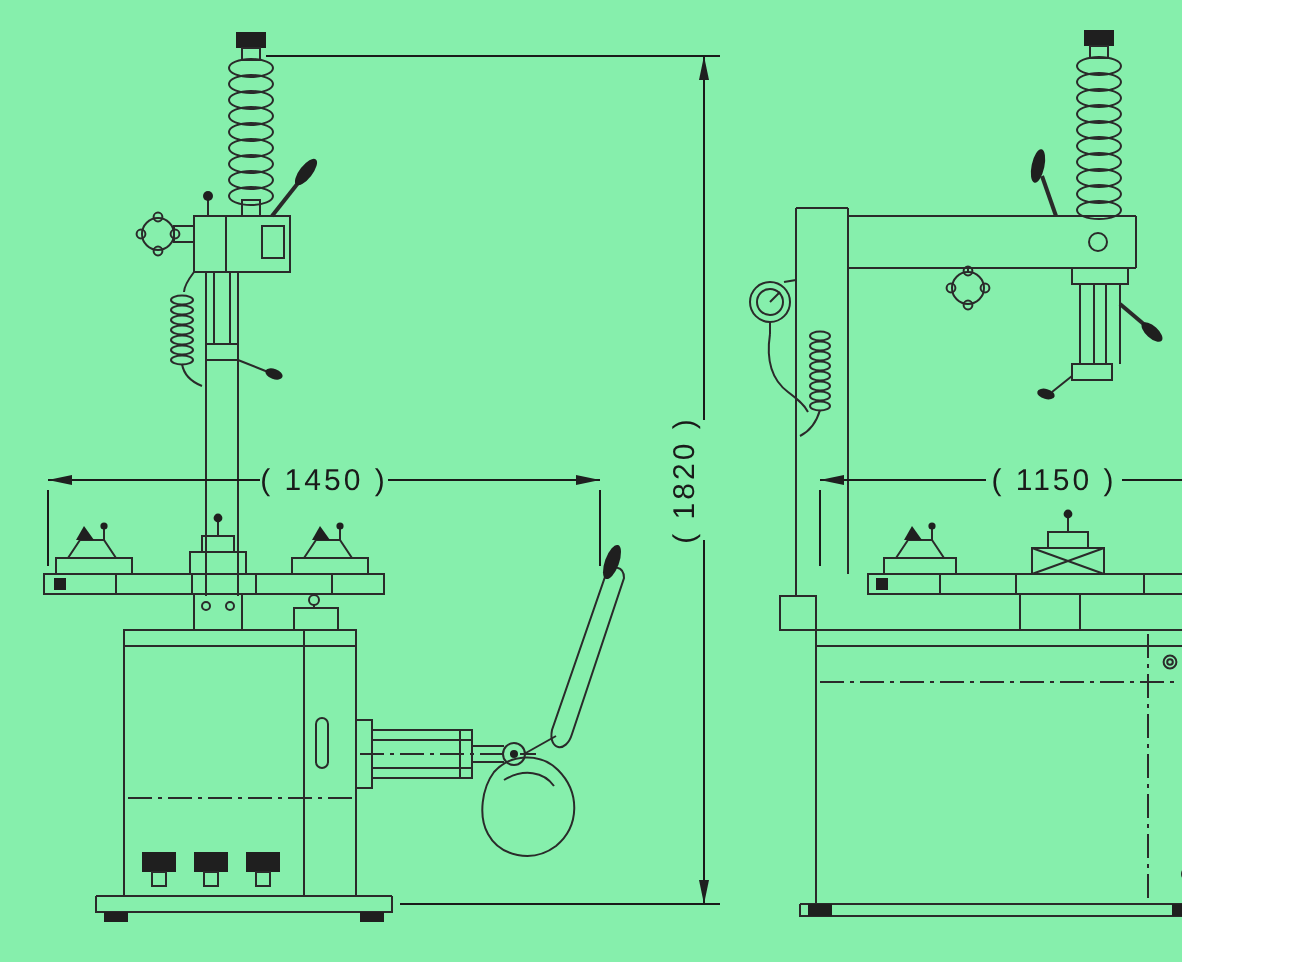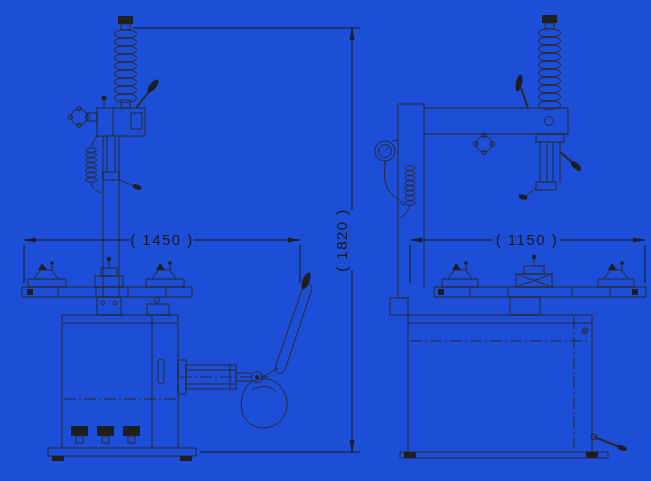--- a/index.html
+++ b/index.html
@@ -1,19 +1,19 @@
 <!DOCTYPE html>
 <html><head>
 <meta charset="utf-8">
 <style>
   html,body{margin:0;padding:0;background:#ffffff;}
   .canvas{
     position:relative;
-    width:651px;height:481px;
-    background:#1d4ed8;
+    width:591px;height:481px;
+    background:#86efac;
     font-family:"Liberation Sans", sans-serif;
     overflow:hidden;
   }
   svg{position:absolute;left:0;top:0;}
   .dim-text{
     font-family:"Liberation Sans", sans-serif;
     font-size:15px;
     letter-spacing:1.5px;
     fill:#1a1a1a;
   }

